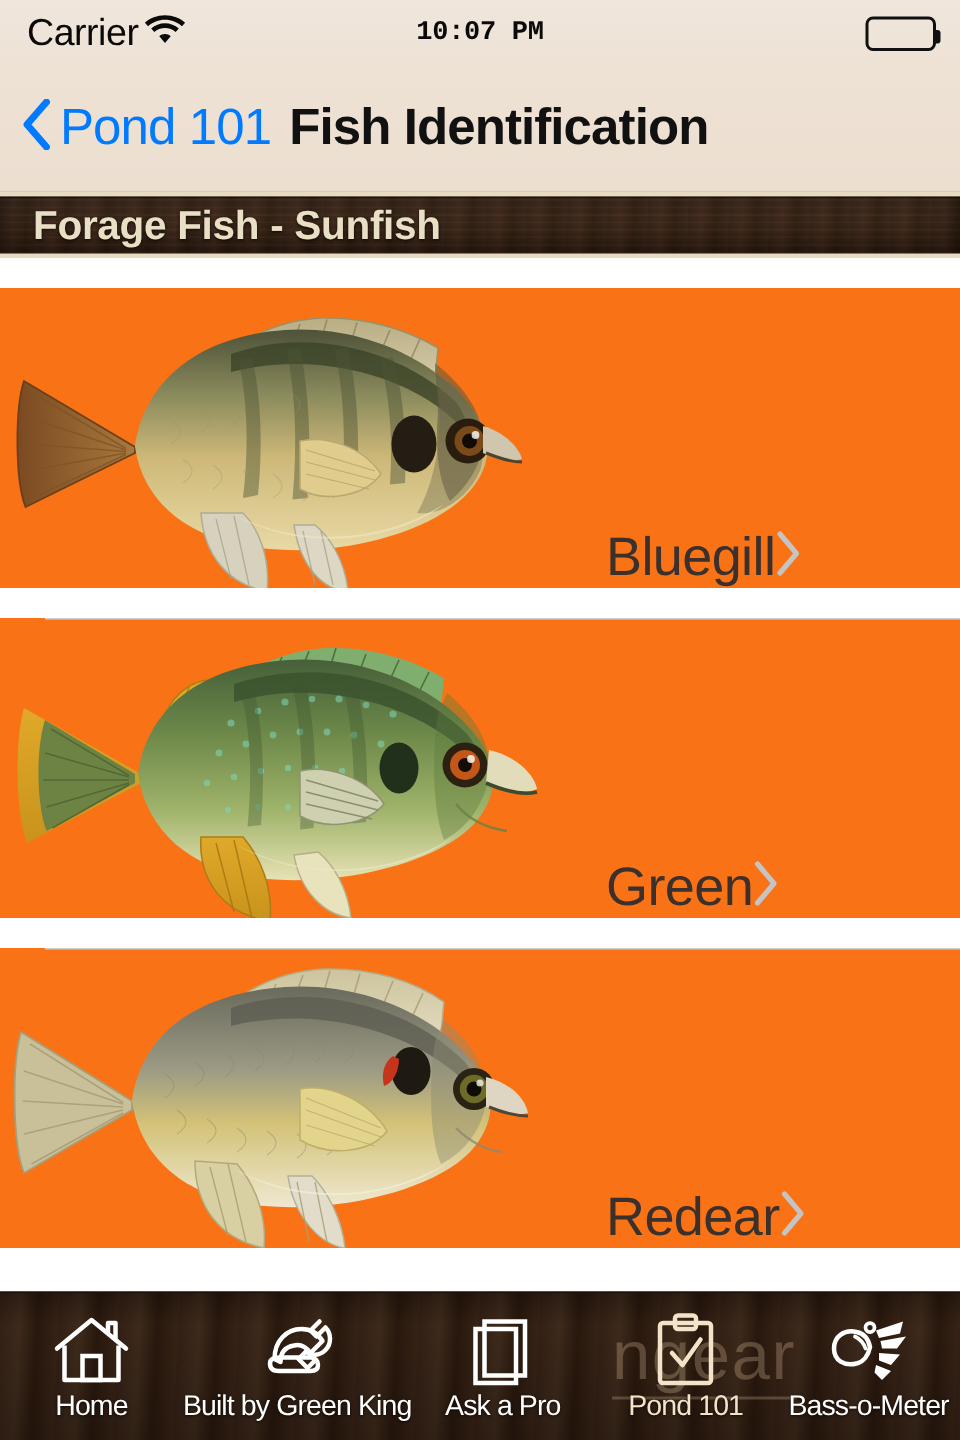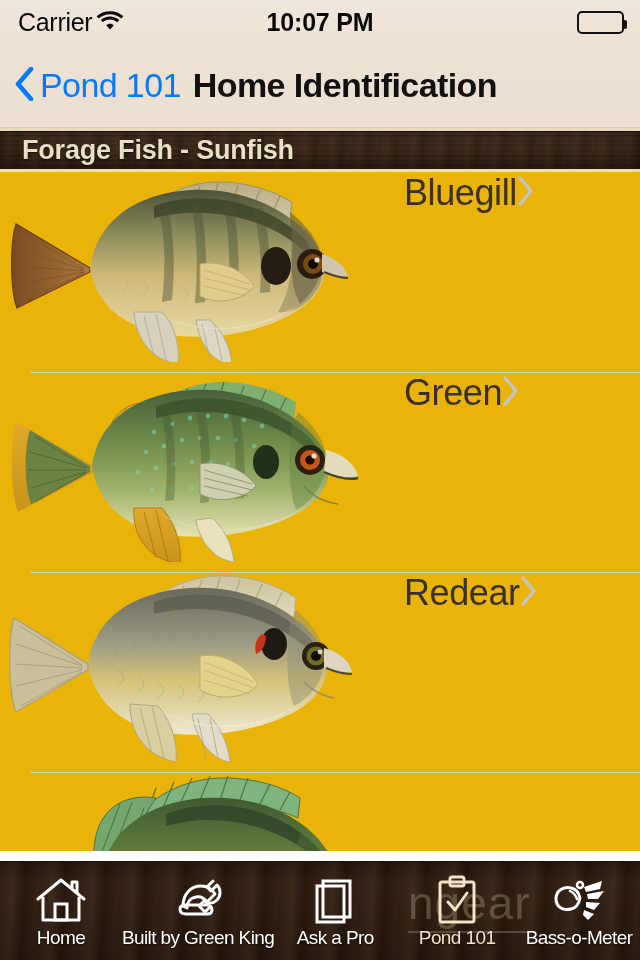--- a/index.html
+++ b/index.html
@@ -15,21 +15,21 @@
   .statusbar{
     position:relative; height:44px;
     background:linear-gradient(180deg,#efe6dc 0%, #eee2d5 100%);
     display:flex; align-items:center; padding:0 18px;
   }
   .sb-left{ display:flex; align-items:center; gap:4px; }
   .sb-carrier{ font-size:25px; color:#0a0a0a; letter-spacing:-.3px; }
   .sb-center{
     position:absolute; left:0; right:0; top:0; height:44px;
     display:flex; align-items:center; justify-content:center;
-    font-size:25px; font-weight:bold; color:#0a0a0a; letter-spacing:-.2px;
+    font-size:18px; font-weight:bold; color:#0a0a0a; letter-spacing:-.2px;font-family:Liberation Mono, monospace;
   }
   .sb-right{ position:absolute; right:16px; top:0; height:44px; display:flex; align-items:center; }
   .battery{ position:relative; width:47px; height:23px; border:2px solid #111; border-radius:5px; padding:2px; }
   .battery .fill{ height:100%; background:#0b0b0b; border-radius:2px; }
   .battery .cap{ position:absolute; right:-5px; top:7px; width:3px; height:9px; background:#111; border-radius:0 2px 2px 0; }
 
   
   .navbar{
     position:relative; height:84px;
     background:linear-gradient(180deg,#eee2d5 0%, #ecdfd0 100%);
@@ -59,22 +59,22 @@
     content:""; position:absolute; left:0; right:0; top:0; height:1px; background:rgba(0,0,0,.5);
   }
   .section-title{
     font-size:27px; font-weight:bold; color:#e9dfc4; letter-spacing:-.2px;
     text-shadow:0 1px 2px rgba(0,0,0,.8);
   }
 
   
   .list{ position:relative; height:679px; overflow:hidden; background:#fff; }
   .row{
-    position:relative; height:200px; display:flex; align-items:flex-start;
-    background:#eab308; cursor:pointer;
+    position:relative; height:200px; display:flex; align-items:flex-end;
+    background:#f97316; cursor:pointer;margin-top:20px;
   }
   .row + .row:before{
     content:""; position:absolute; left:30px; right:0; top:0; height:1px; background:#cfcfcf;
   }
   .thumb{ position:relative; width:400px; height:190px; flex:0 0 auto; margin-left:4px; }
   .thumb svg{ display:block; width:100%; height:100%; }
   .row-right{
     flex:1; display:flex; align-items:center; justify-content:flex-start;
     padding-right:24px;
   }
@@ -135,21 +135,21 @@
 
   <div class="navbar">
     <div class="backbtn">
       <span>
         <svg class="chev-back" viewBox="0 0 20 34">
           <path d="M17 2 L4 17 L17 32" fill="none" stroke="#007AFF" stroke-width="4.6" stroke-linecap="round" stroke-linejoin="round"></path>
         </svg>
       </span>
       <span class="back-label">Pond 101</span>
     </div>
-    <div class="nav-title">Home Identification</div>
+    <div class="nav-title">Fish Identification</div>
   </div>
 
   <div class="section-header">
     <span class="section-title">Forage Fish - Sunfish</span>
   </div>
 
   <div class="list">
 
     <div class="row">
       <div class="thumb">

